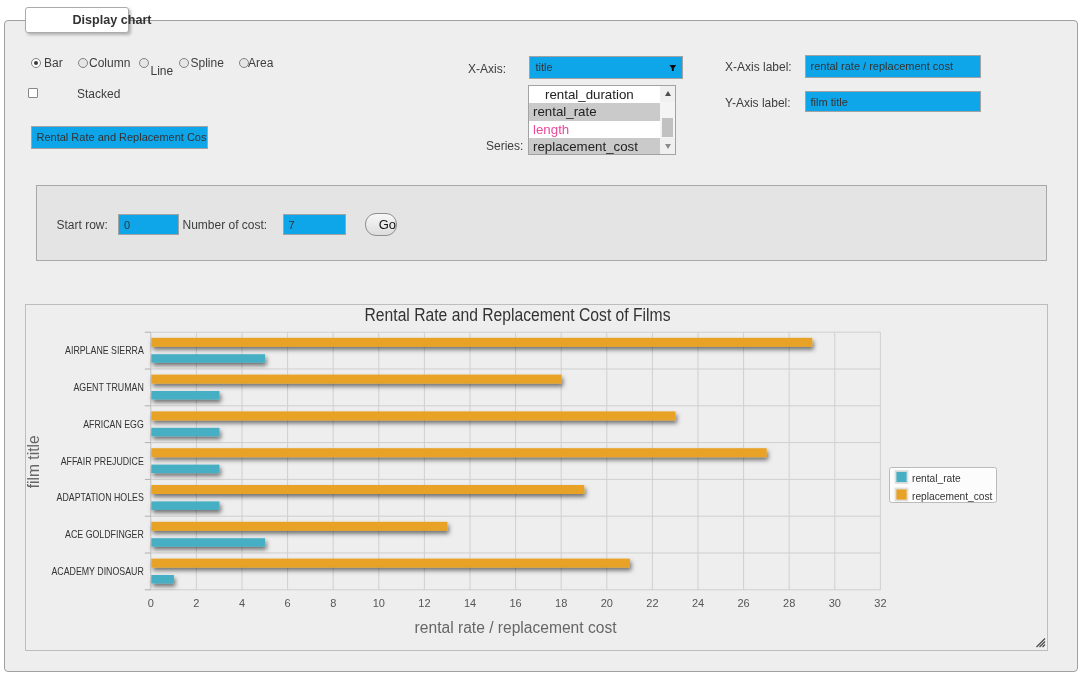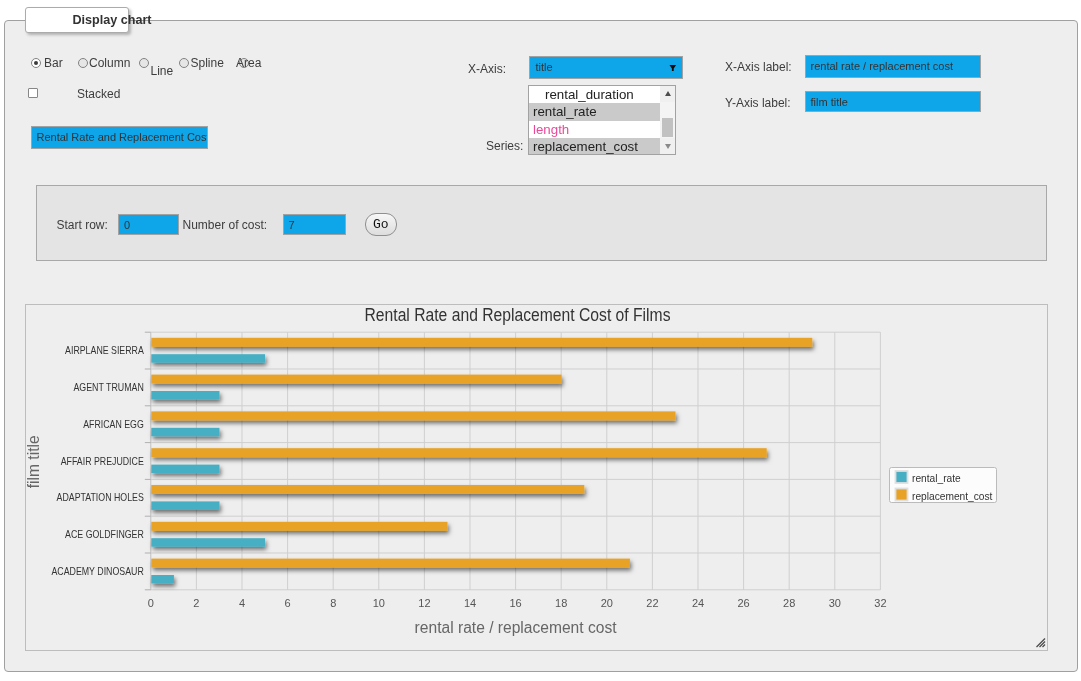--- a/index.html
+++ b/index.html
@@ -23,21 +23,21 @@
     <div style="position:absolute;left:2px;top:2px;width:4px;height:4px;border-radius:50%;background:#3A3A3A;"></div>
   </div>
 <div class="abs" style="left:77.7px;top:57.5px;width:10px;height:10px;border-radius:50%;background:#E6E6E6;border:1px solid #828282;"></div>
 <div class="abs" style="left:138.8px;top:57.5px;width:10px;height:10px;border-radius:50%;background:#E6E6E6;border:1px solid #828282;"></div>
 <div class="abs" style="left:178.8px;top:57.5px;width:10px;height:10px;border-radius:50%;background:#E6E6E6;border:1px solid #828282;"></div>
 <div class="abs" style="left:238.7px;top:57.5px;width:10px;height:10px;border-radius:50%;background:#E6E6E6;border:1px solid #828282;"></div>
 <span class="lbl" style="left:44px;top:56px;">Bar</span>
 <span class="lbl" style="left:89px;top:56px;">Column</span>
 <span class="lbl" style="left:150.5px;top:56px;margin-top:8px;">Line</span>
 <span class="lbl" style="left:190.5px;top:56px;">Spline</span>
-<span class="lbl" style="left:236px;top:56px;">Area</span>
+<span class="lbl" style="left:248px;top:56px;">Area</span>
 
 <div class="abs" style="left:28px;top:88px;width:10px;height:10px;background:#fff;border:1px solid #878787;border-radius:1px;"></div>
 <span class="lbl" style="left:44px;top:87px;margin-left:33px;">Stacked</span>
 
 <div class="tin" style="left:30.5px;top:125.5px;width:177px;height:23px;">Rental Rate and Replacement Cost of Films</div>
 
 <span class="lbl" style="left:468px;top:62px;">X-Axis:</span>
 <div class="tin" style="left:528.5px;top:56px;width:154px;height:23px;padding-left:6px;">title</div>
 <svg class="abs" style="left:668px;top:64px;" width="10" height="8">
     <polygon points="1.5,0.9 8.1,0.9 5.7,4.5 5.7,7 3.9,7 3.9,4.5" fill="#0a0a0a"></polygon>
@@ -61,21 +61,21 @@
 <span class="lbl" style="left:725px;top:60px;">X-Axis label:</span>
 <div class="tin" style="left:804.5px;top:55px;width:176.5px;height:23px;">rental rate / replacement cost</div>
 <span class="lbl" style="left:725px;top:96px;">Y-Axis label:</span>
 <div class="tin" style="left:804.5px;top:90.5px;width:176.5px;height:21.5px;">film title</div>
 
 <div class="abs" style="left:36px;top:185px;width:1011px;height:76px;background:#E4E4E4;border:1px solid #A8A8A8;"></div>
 <span class="lbl" style="left:56.5px;top:218px;">Start row:</span>
 <div class="tin" style="left:118px;top:213.5px;width:60.5px;height:21.5px;">0</div>
 <span class="lbl" style="left:182.5px;top:218px;">Number of cost:</span>
 <div class="tin" style="left:282.5px;top:213.5px;width:63px;height:21.5px;">7</div>
-<div class="abs" style="left:364.5px;top:213px;width:32.5px;height:22.5px;border:1px solid #8F8F8F;border-radius:11px;background:linear-gradient(#F7F7F7,#DDDDDD);font-size:13px;color:#111;text-align:center;line-height:21px;font-family:Liberation Mono, monospace;">Go</div>
+<div class="abs" style="left:364.5px;top:213px;width:32.5px;height:22.5px;border:1px solid #8F8F8F;border-radius:11px;background:linear-gradient(#F7F7F7,#DDDDDD);font-size:13px;color:#111;text-align:right;line-height:21px;">Go</div>
 
 <div class="abs" style="left:25px;top:304px;width:1023px;height:347px;background:#EEEEEE;border:1px solid #BDBDBD;">
 <svg width="1023" height="347" viewBox="0 0 1023 347" style="position:absolute;left:0;top:0;font-family:'Liberation Sans',sans-serif;">
 <defs>
         <filter id="sh" x="-30%" y="-60%" width="160%" height="260%">
           <feDropShadow dx="1.5" dy="3" stdDeviation="2" flood-color="#000000" flood-opacity="0.52"></feDropShadow>
         </filter>
       </defs>
 <text x="491.5" y="15.6" text-anchor="middle" font-size="17.5" textLength="306" lengthAdjust="spacingAndGlyphs" fill="#333333">Rental Rate and Replacement Cost of Films</text>
 <line x1="124.8" y1="27.2" x2="124.8" y2="284.8" stroke="#C0C0C0" stroke-width="1"></line>

